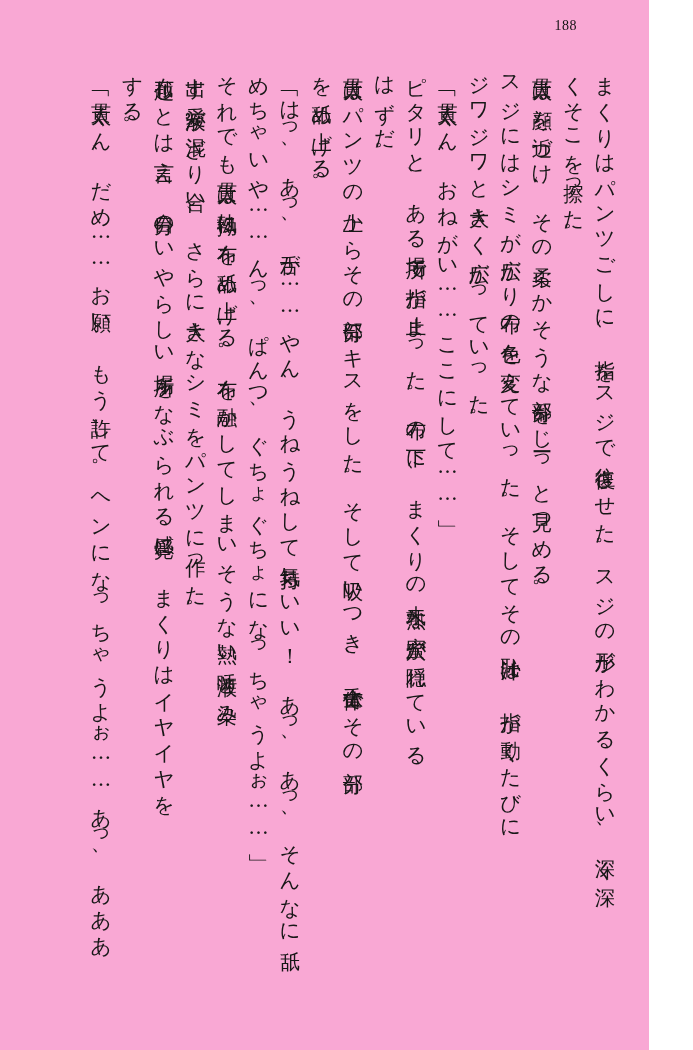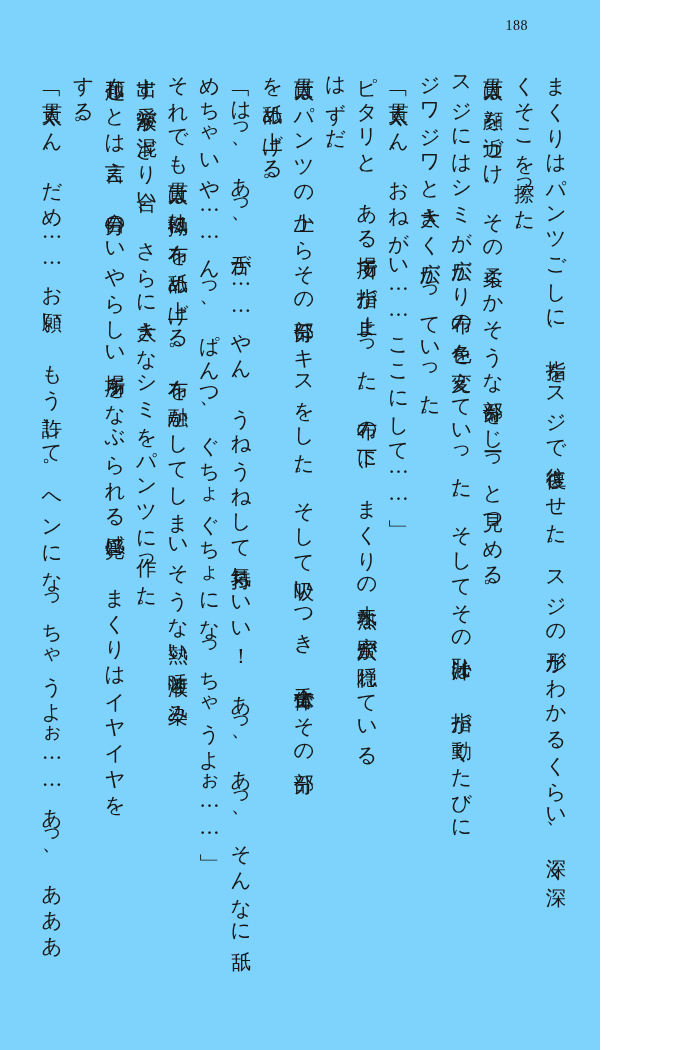--- a/index.html
+++ b/index.html
@@ -2,23 +2,23 @@
 <html><head>
 <meta charset="utf-8">
 <style>
   html, body {
     margin: 0;
     padding: 0;
     background: #ffffff;
   }
   .page {
     position: relative;
-    width: 600px;
+    width: 649px;
     height: 1050px;
-    background: #7dd3fc;
+    background: #f9a8d4;
     box-sizing: border-box;
     overflow: hidden;
     font-family: "Liberation Serif", "DejaVu Serif", serif;
     color: #1a1a1a;
   }
   .page-number {
     position: absolute;
     top: 18px;
     right: 72px;
     font-family: "Liberation Serif", "DejaVu Serif", serif;

